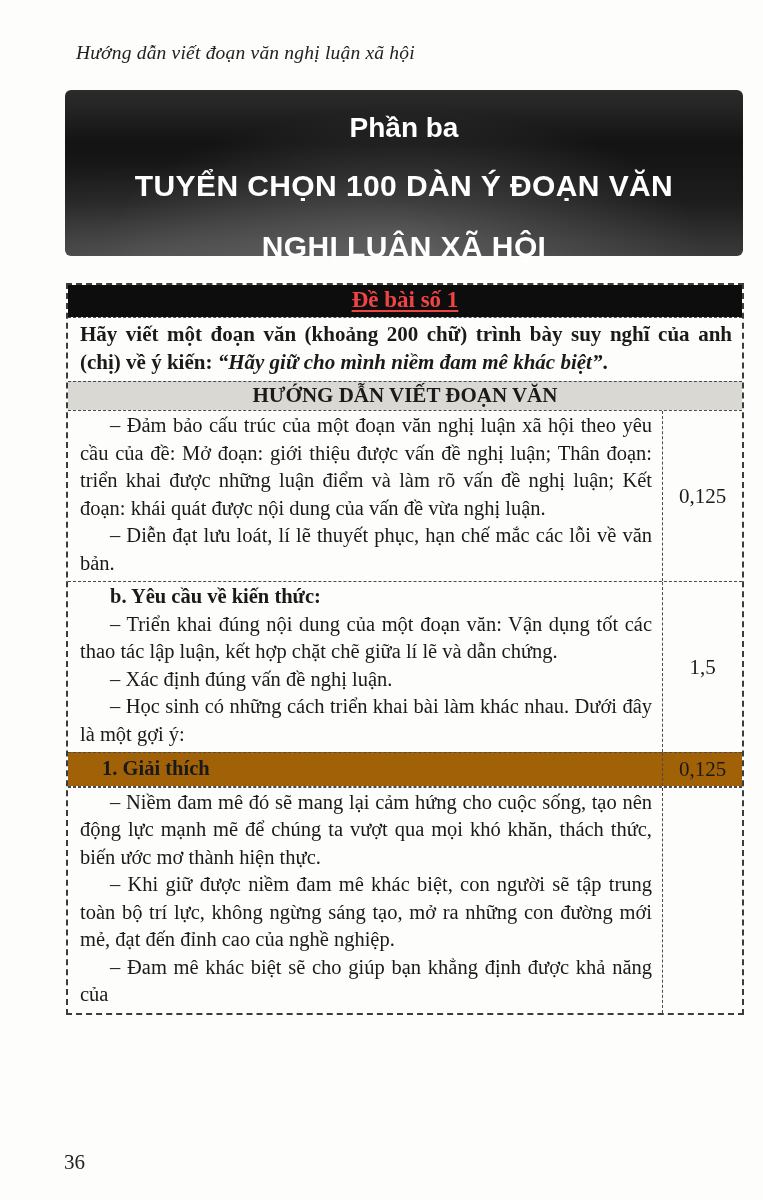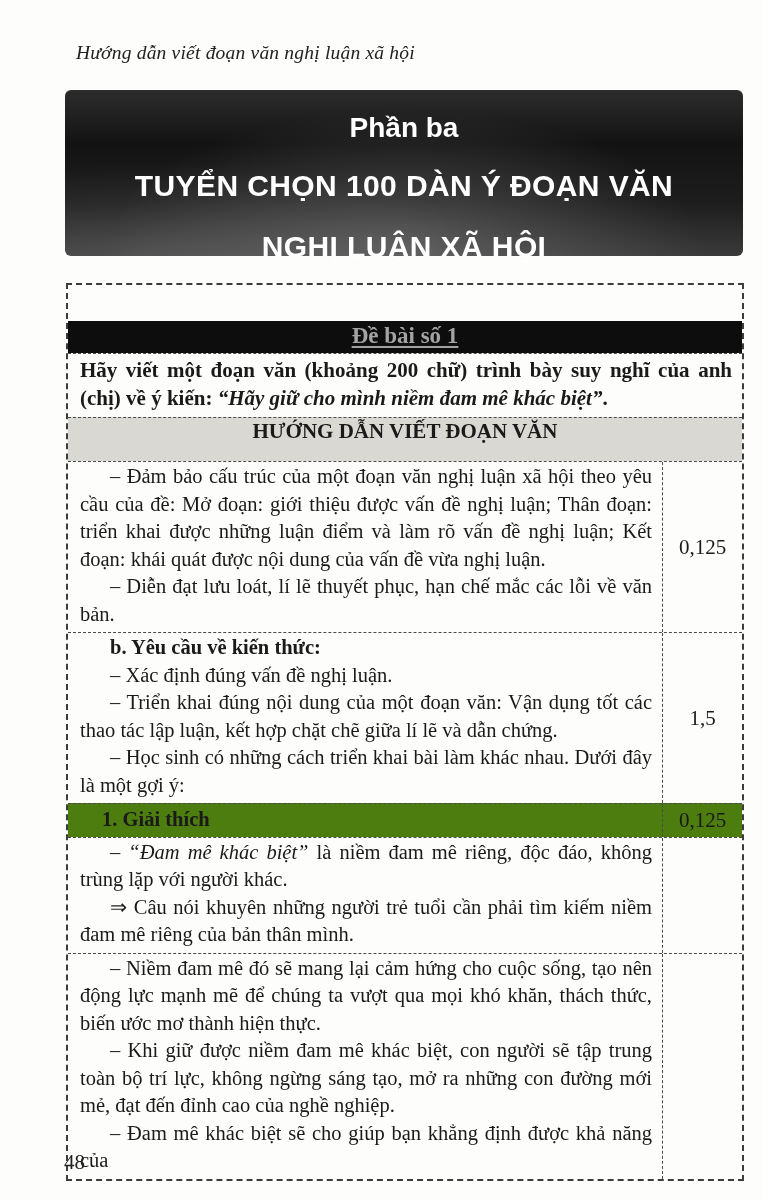--- a/index.html
+++ b/index.html
@@ -36,53 +36,53 @@
   .banner-sub { font-size:28px; font-weight:bold; line-height:34px; }
   .banner-title { font-size:30px; font-weight:bold; line-height:41px; letter-spacing:0.4px;margin-top:20px; }
 
   
   .doc-table {
     position:absolute; top:283px; left:66px; width:678px;
     border:2px dashed #3c3c3c;
     background:#fdfdfb;
   }
   .row-title {
-    background:#0d0d0d; color:#a3a3a3;
-    text-align:center; padding:2px 0 4px;margin-top:36px;
+    background:#0d0d0d; color:#ef4444;
+    text-align:center; padding:2px 0 4px;
   }
   .row-title .t {
     font-weight:bold; font-size:23px;
     text-decoration:underline; text-underline-offset:3px; text-decoration-thickness:2px;
   }
   .row-prompt {
     border-top:1.5px dashed #4a4a4a;
     padding:3px 10px 5px 12px;
     font-size:21px; line-height:27.5px; text-align:justify;
     font-weight:bold;
   }
   .row-guide {
     border-top:1.5px dashed #4a4a4a;
     background:#d9d8d3;
     text-align:center; font-weight:bold; font-size:21px;
-    padding:1px 0 17px;
+    padding:1px 0 2px;
   }
   .body-row { display:flex; border-top:1.5px dashed #4a4a4a; }
   .body-row .content {
     flex:1; min-width:0;
     padding:1px 10px 4px 12px;
     font-size:20.5px; line-height:27.5px; text-align:justify;
   }
   .body-row .content p { text-indent:30px; }
   .body-row .score {
     width:80px; flex:0 0 80px;
     border-left:1.5px dashed #4a4a4a;
     display:flex; align-items:center; justify-content:center;
     font-size:21px;
   }
-  .heading-row { background:#4d7c0f; }
+  .heading-row { background:#a16207; }
   .heading-row .content {
     font-weight:bold; text-align:left;
     padding:2px 10px 3px 34px; text-indent:0;
   }
   .it { font-style:italic; }
   .b  { font-weight:bold; }
 
   .page-number {
     position:absolute; top:1150px; left:64px;
     font-size:21px; color:#222;
@@ -115,44 +115,40 @@
         <div class="body-row">
           <div class="content">
             <p><span>– Đảm bảo cấu trúc của một đoạn văn nghị luận xã hội theo yêu cầu của đề: Mở đoạn: giới thiệu được vấn đề nghị luận; Thân đoạn: triển khai được những luận điểm và làm rõ vấn đề nghị luận; Kết đoạn: khái quát được nội dung của vấn đề vừa nghị luận.</span></p>
             <p><span>– Diễn đạt lưu loát, lí lẽ thuyết phục, hạn chế mắc các lỗi về văn bản.</span></p>
           </div>
           <div class="score">0,125</div>
         </div>
         <div class="body-row">
           <div class="content">
             <p><span class="b">b. Yêu cầu về kiến thức:</span></p>
+            <p><span>– Triển khai đúng nội dung của một đoạn văn: Vận dụng tốt các thao tác lập luận, kết hợp chặt chẽ giữa lí lẽ và dẫn chứng.</span></p>
             <p><span>– Xác định đúng vấn đề nghị luận.</span></p>
-            <p><span>– Triển khai đúng nội dung của một đoạn văn: Vận dụng tốt các thao tác lập luận, kết hợp chặt chẽ giữa lí lẽ và dẫn chứng.</span></p>
             <p><span>– Học sinh có những cách triển khai bài làm khác nhau. Dưới đây là một gợi ý:</span></p>
           </div>
           <div class="score">1,5</div>
         </div>
         <div class="body-row heading-row">
           <div class="content">1. Giải thích</div>
           <div class="score">0,125</div>
         </div>
         <div class="body-row">
-          <div class="content">
-            <p><span>– </span><span class="it">“Đam mê khác biệt”</span><span> là niềm đam mê riêng, độc đáo, không trùng lặp với người khác.</span></p>
-            <p><span>⇒ Câu nói khuyên những người trẻ tuổi cần phải tìm kiếm niềm đam mê riêng của bản thân mình.</span></p>
-          </div>
           <div class="score"></div>
         </div>
         <div class="body-row">
           <div class="content">
             <p><span>– Niềm đam mê đó sẽ mang lại cảm hứng cho cuộc sống, tạo nên động lực mạnh mẽ để chúng ta vượt qua mọi khó khăn, thách thức, biến ước mơ thành hiện thực.</span></p>
             <p><span>– Khi giữ được niềm đam mê khác biệt, con người sẽ tập trung toàn bộ trí lực, không ngừng sáng tạo, mở ra những con đường mới mẻ, đạt đến đỉnh cao của nghề nghiệp.</span></p>
             <p><span>– Đam mê khác biệt sẽ cho giúp bạn khẳng định được khả năng của</span></p>
           </div>
           <div class="score"></div>
         </div>
       </div>
 
   </div>
 
-  <div class="page-number">48</div>
+  <div class="page-number">36</div>
 
 </div>
 
 </body></html>

